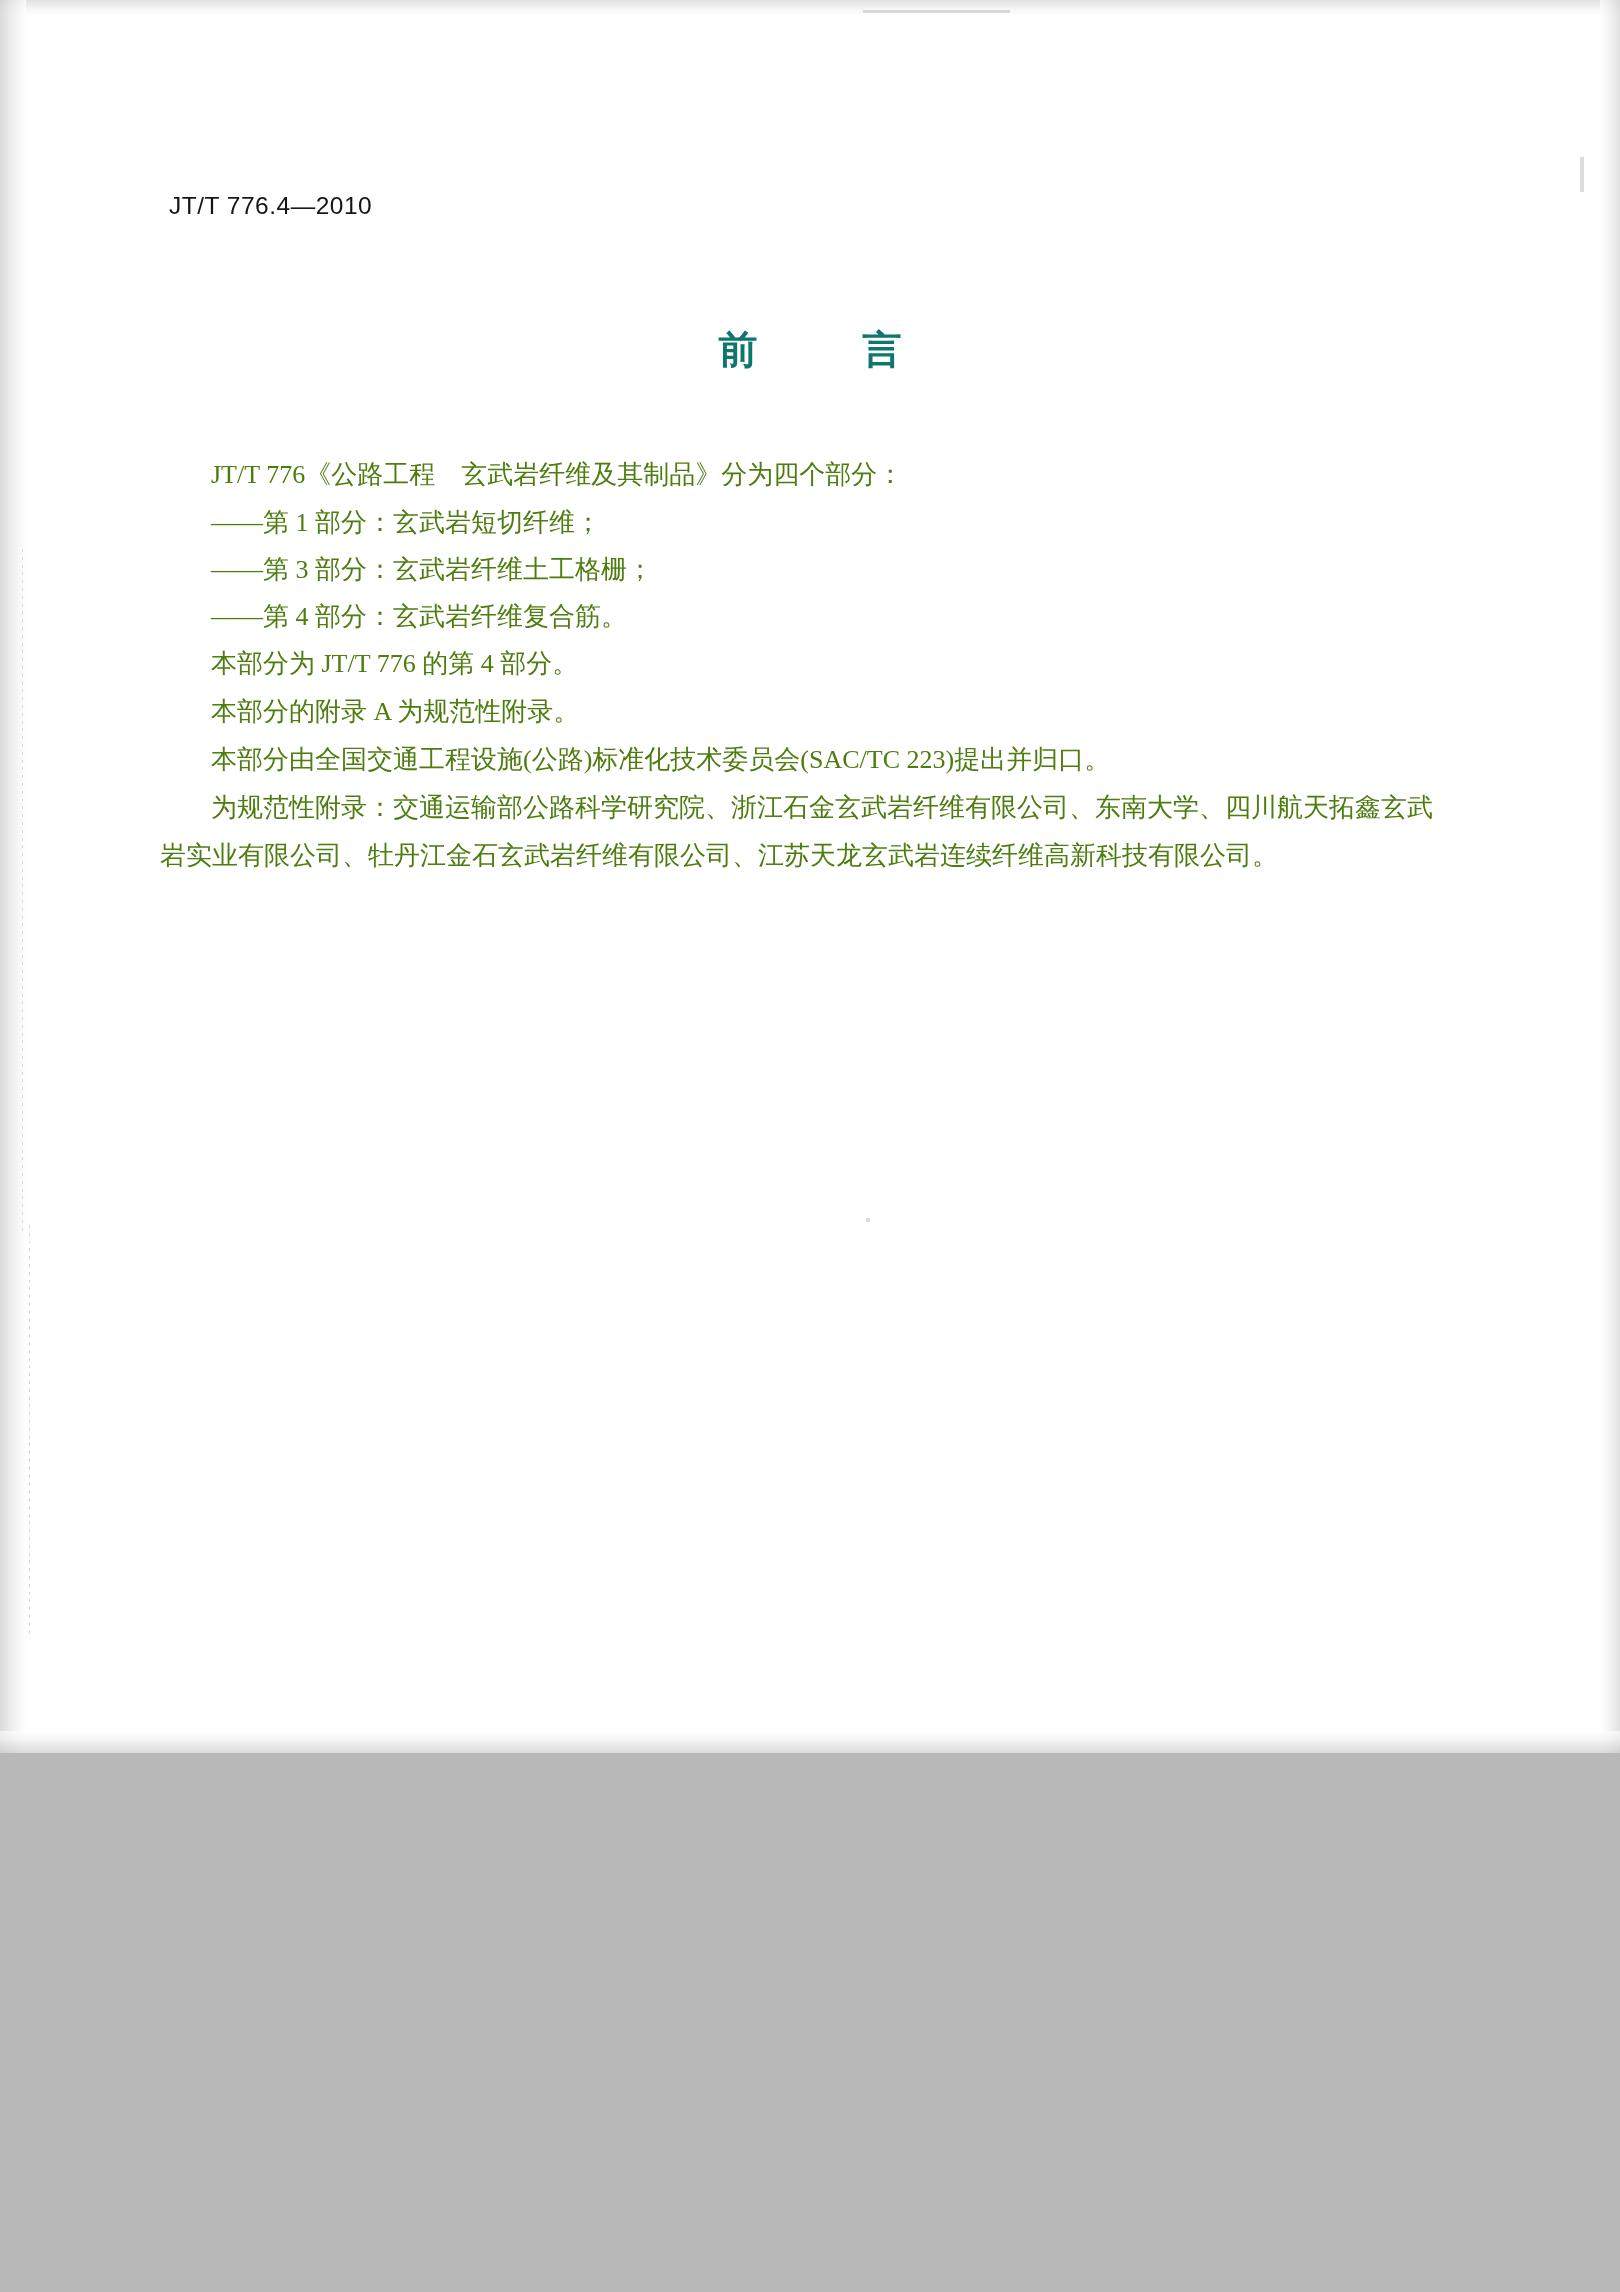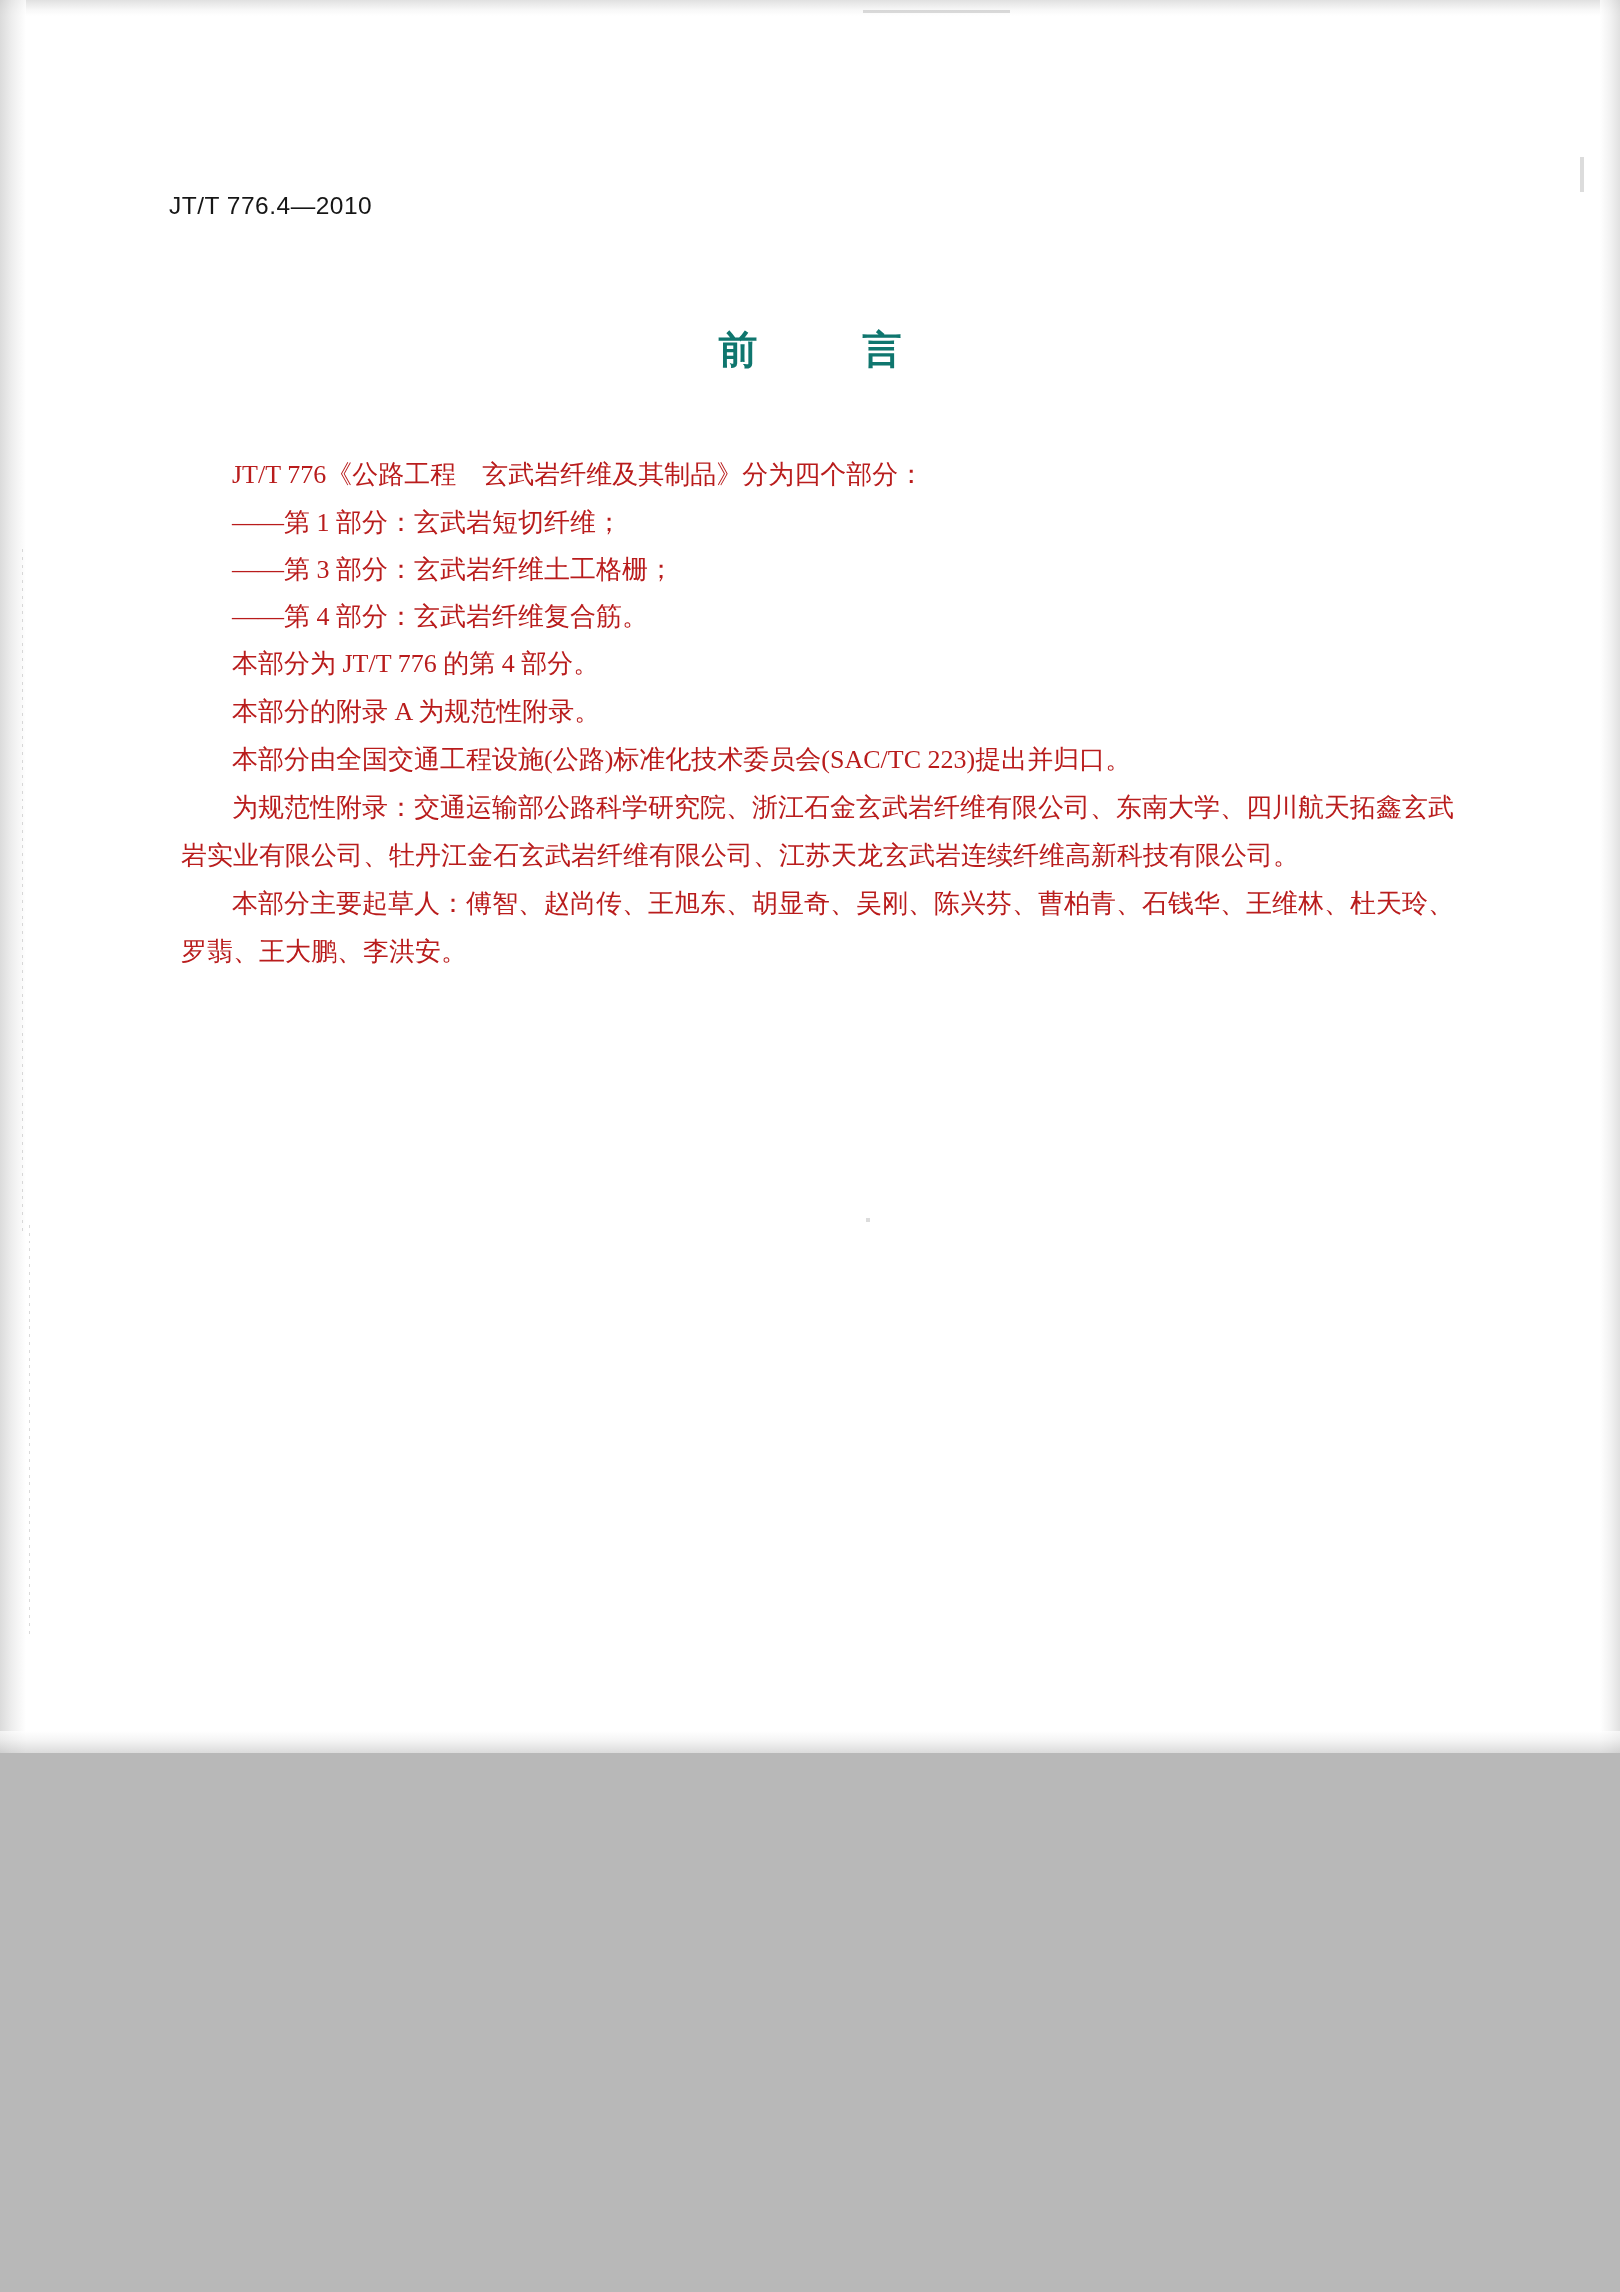--- a/index.html
+++ b/index.html
@@ -71,26 +71,26 @@
     font-size: 39px;
     font-weight: bold;
     letter-spacing: 33px;
     text-indent: 33px;
     font-family: "DejaVu Sans", sans-serif;
     color: #0f766e;
   }
 
   .body-block {
     position: absolute;
-    left: 181px;
+    left: 160px;
     top: 451px;
     width: 1294px;
     font-size: 26px;
     line-height: 47px;
-    color: #b91c1c;
+    color: #4d7c0f;
     font-family: "Liberation Serif", serif;
   }
   .body-block p {
     margin: 0;
     padding: 0;
     white-space: normal;
   }
   .dash-line {
     text-indent: 51px;
   }
@@ -147,19 +147,18 @@
 
   <div class="body-block">
     <p class="para">JT/T 776《公路工程　玄武岩纤维及其制品》分为四个部分：</p>
     <p class="dash-line">——第 1 部分：玄武岩短切纤维；</p>
     <p class="dash-line">——第 3 部分：玄武岩纤维土工格栅；</p>
     <p class="dash-line">——第 4 部分：玄武岩纤维复合筋。</p>
     <p class="para">本部分为 JT/T 776 的第 4 部分。</p>
     <p class="para">本部分的附录 A 为规范性附录。</p>
     <p class="para">本部分由全国交通工程设施(公路)标准化技术委员会(SAC/TC 223)提出并归口。</p>
     <p class="para">为规范性附录：交通运输部公路科学研究院、浙江石金玄武岩纤维有限公司、东南大学、四川航天拓鑫玄武岩实业有限公司、牡丹江金石玄武岩纤维有限公司、江苏天龙玄武岩连续纤维高新科技有限公司。</p>
-    <p class="para">本部分主要起草人：傅智、赵尚传、王旭东、胡显奇、吴刚、陈兴芬、曹柏青、石钱华、王维林、杜天玲、罗翡、王大鹏、李洪安。</p>
   </div>
 
   <div class="page-number">44</div>
 
 </div>
 
 
 </body></html>

